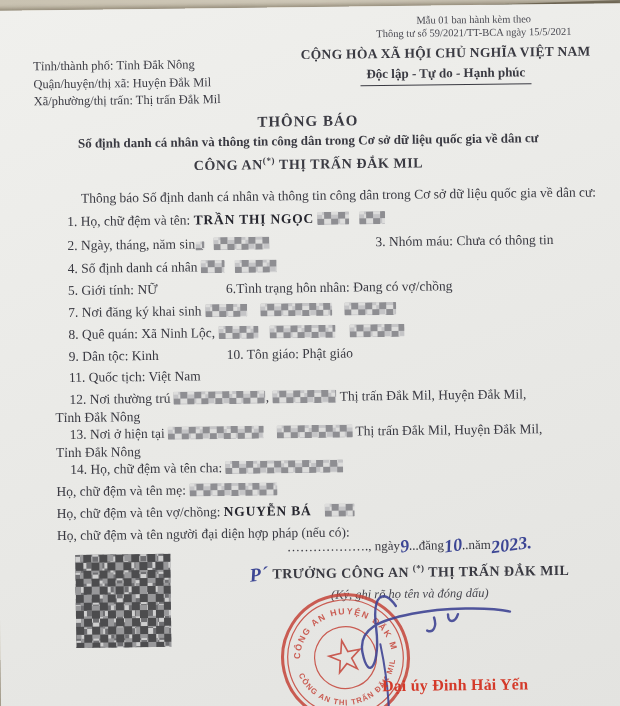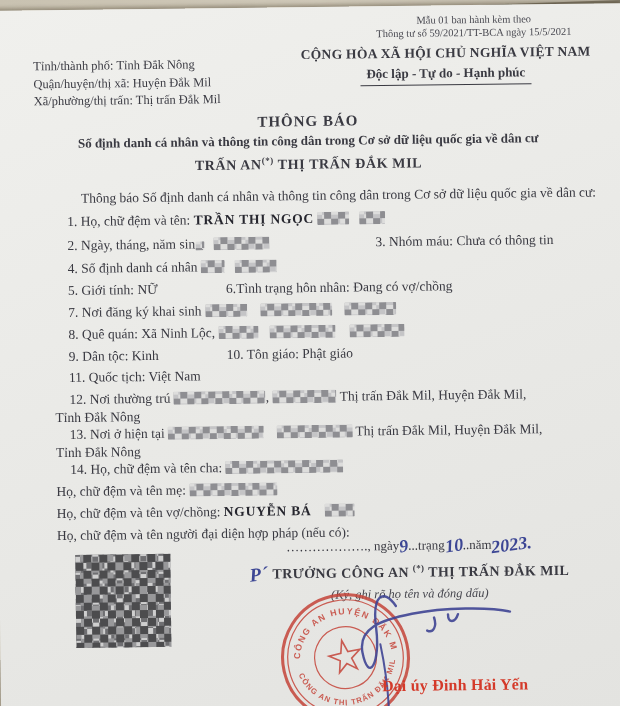--- a/index.html
+++ b/index.html
@@ -79,21 +79,21 @@
     </div>
 
     <div class="abs national">
       <div class="nt">CỘNG HÒA XÃ HỘI CHỦ NGHĨA VIỆT NAM</div>
       <div class="motto">Độc lập - Tự do - Hạnh phúc</div>
     </div>
 
     <div class="abs titleblk">
       <div class="t-main">THÔNG BÁO</div>
       <div class="t-sub">Số định danh cá nhân và thông tin công dân trong Cơ sở dữ liệu quốc gia về dân cư</div>
-      <div class="t-issuer"><span>TRẤN AN</span><sup>(*)</sup><span> THỊ TRẤN ĐẮK MIL</span></div>
+      <div class="t-issuer"><span>CÔNG AN</span><sup>(*)</sup><span> THỊ TRẤN ĐẮK MIL</span></div>
     </div>
 
     <div class="row intro" style="top:181px">Thông báo Số định danh cá nhân và thông tin công dân trong Cơ sở dữ liệu quốc gia về dân cư:</div>
 
     <div class="row" style="top:204px">
       <span>1. Họ, chữ đệm và tên: </span><span class="bold">TRẦN THỊ NGỌC</span>
       <span class="redact" style="width:32px"></span>
       <span class="redact" style="width:26px;margin-left:6px"></span>
     </div>
 
@@ -153,21 +153,21 @@
 
     <div class="row cont" style="top:496px">
       <span>Họ, chữ đệm và tên vợ/chồng: </span><span class="bold">NGUYỄN BÁ</span>
       <span class="redact" style="width:30px;margin-left:10px"></span>
     </div>
 
     <div class="row cont" style="top:518px">Họ, chữ đệm và tên người đại diện hợp pháp (nếu có):</div>
 
     <div class="abs sigblk">
       <div class="dateline">
-        <span>………………., ngày</span><span class="hand">9</span><span>...trạng</span><span class="hand">10</span><span>..năm</span><span class="hand">2023.</span>
+        <span>………………., ngày</span><span class="hand">9</span><span>...đăng</span><span class="hand">10</span><span>..năm</span><span class="hand">2023.</span>
       </div>
       <div class="sig-title">
         <span class="deputy">P´</span><span>TRƯỞNG CÔNG AN </span><sup>(*)</sup><span> THỊ TRẤN ĐẮK MIL</span>
       </div>
       <div class="sig-note">(Ký, ghi rõ họ tên và đóng dấu)</div>
     </div>
 
     <div class="abs qr"></div>
 
     <svg class="abs stamp" viewBox="0 0 130 130">

